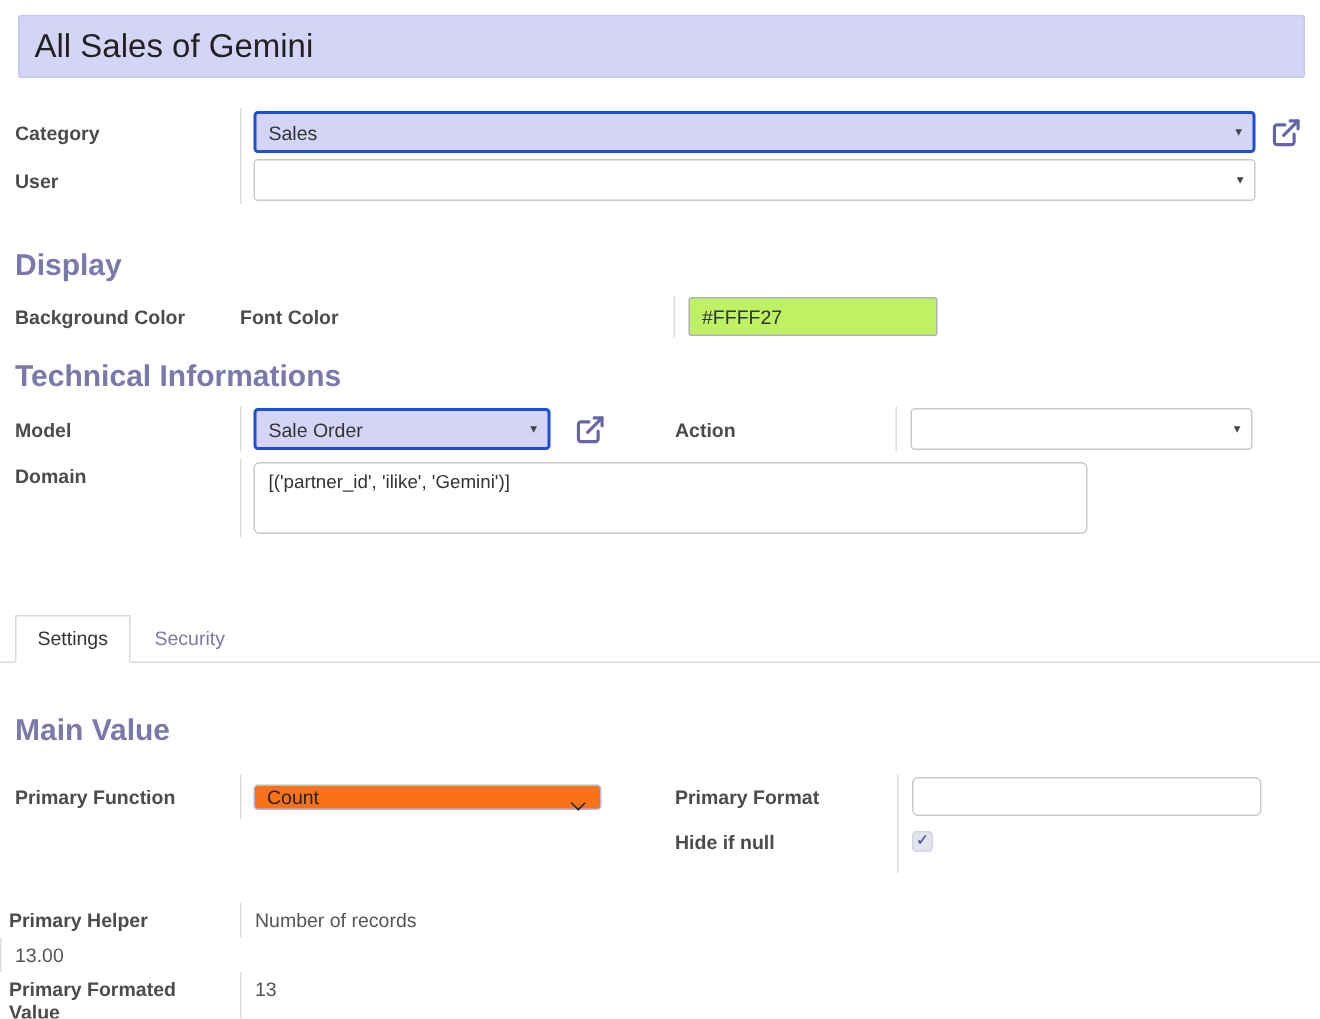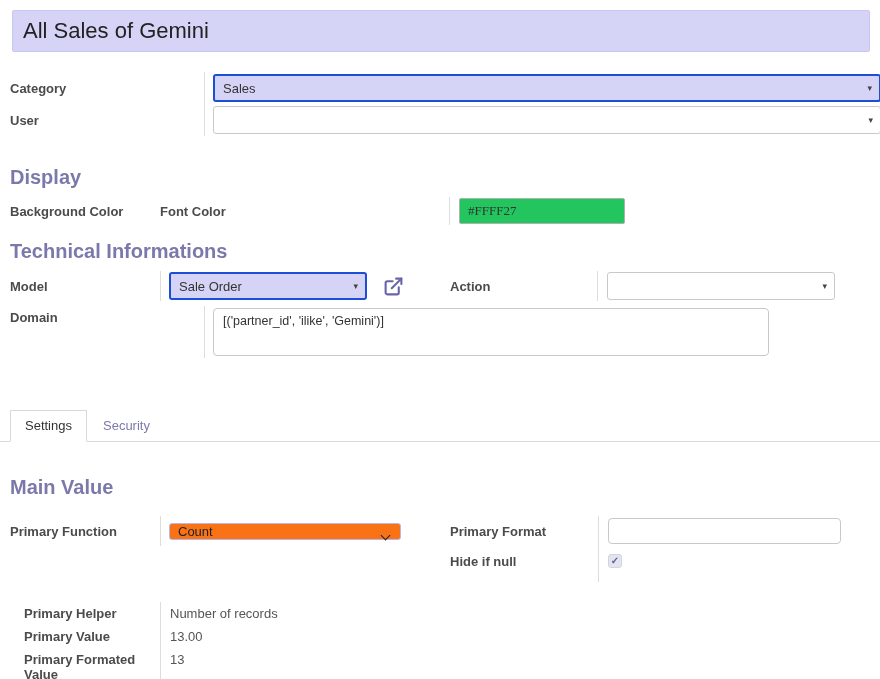--- a/index.html
+++ b/index.html
@@ -9,21 +9,21 @@
   
   .title-input {
     display: block; margin: 10px 8px 0 12px; width: 858px; height: 42px;
     background: #d5d4f6; border: 1px solid #c9c7ef; border-radius: 2px;
     font-family: "Liberation Sans", sans-serif; font-size: 22px; color: #222;
     padding: 0 10px; outline: none;
   }
 
   
   .label { font-weight: bold; color: #4b4b4b; font-size: 13px; }
-  .row-full { display: grid; grid-template-columns: 160px auto; align-items: center; gap: 44px; }
+  .row-full { display: grid; grid-template-columns: 160px auto; align-items: center; }
   .row-full .lbl-cell { padding-left: 10px; }
   .row-full .val-cell { border-left: 1px solid #ddd; padding: 2px 0 2px 8px; display: flex; align-items: center; }
 
   .row-half { display: grid; grid-template-columns: 160px 290px 148px auto; align-items: center; }
   .row-half .lbl-cell { padding-left: 10px; align-self: center; }
   .row-half .val-cell-l { border-left: 1px solid #ddd; padding: 1px 0 1px 8px; display: flex; align-items: center; align-self: stretch; }
   .row-half .lbl-cell-r { align-self: stretch; display: flex; align-items: center; border-right: 1px solid #ddd; }
   .row-half .val-cell-r { padding: 1px 0 1px 9px; display: flex; align-items: center; align-self: stretch; }
 
   
@@ -73,21 +73,21 @@
   #pf-grid { display: grid; grid-template-columns: 160px 290px 148px auto; }
   #pf-grid .r1 { height: 30px; display: flex; align-items: center; }
   #pf-grid .r2 { height: 36px; display: flex; align-items: flex-start; padding-top: 8px; }
   #pf-grid .lblpad { padding-left: 10px; }
   #pf-grid .sep-l { border-left: 1px solid #ddd; padding-left: 8px; }
   #pf-grid .sep-r { border-left: 1px solid #ddd; padding-left: 9px; }
 
   
   #bottom-group { margin-top: 20px; position: relative; }
   #bottom-group .info-row { display: grid; grid-template-columns: 160px auto; }
-  #bottom-group .lbl-cell { padding: 4px 14px 4px 24px; }
+  #bottom-group .lbl-cell { padding: 4px 14px 4px 6px; }
   #bottom-group .val-cell { border-left: 1px solid #ddd; padding: 4px 0 4px 9px; color: #555; }
   #bottom-group .info-row.last .val-cell { padding-bottom: 40px; }
 </style>
 </head>
 <body>
 
 <input class="title-input" value="All Sales of Gemini" style="">
 
 <div id="general-group">
   <div class="row-full">
@@ -118,21 +118,21 @@
 </div>
 
 <h2 class="sec-heading" id="display-heading">Display</h2>
 
 <div class="row-half">
   <div class="lbl-cell"><span class="label">Background Color</span></div>
   <div class="lbl-cell-r">
       <span class="label">Font Color</span>
     </div>
   <div class="val-cell-r">
-    <input class="color-input yellow" value="#FFFF27" style="background: #22c55e; font-family: Liberation Serif, serif;">
+    <input class="color-input yellow" value="#FFFF27" style="background: #bef264;">
   </div>
 </div>
 
 <h2 class="sec-heading" id="technical-heading">Technical Informations</h2>
 
 <div class="row-half">
   <div class="lbl-cell"><span class="label">Model</span></div>
   <div class="val-cell-l">
     <div class="m2o lav w-238">
       <span>Sale Order</span>
@@ -199,21 +199,20 @@
     </div>
   </div>
 </div>
 
 <div id="bottom-group">
   <div class="info-row">
     <div class="lbl-cell"><span class="label">Primary Helper</span></div>
     <div class="val-cell">Number of records</div>
   </div>
   <div class="info-row">
-    <div class="lbl-cell"><span class="label">Primary Value</span></div>
     <div class="val-cell">13.00</div>
   </div>
   <div class="info-row last">
     <div class="lbl-cell"><span class="label">Primary Formated Value</span></div>
     <div class="val-cell">13</div>
   </div>
 
 </div>
 
 </body></html>

